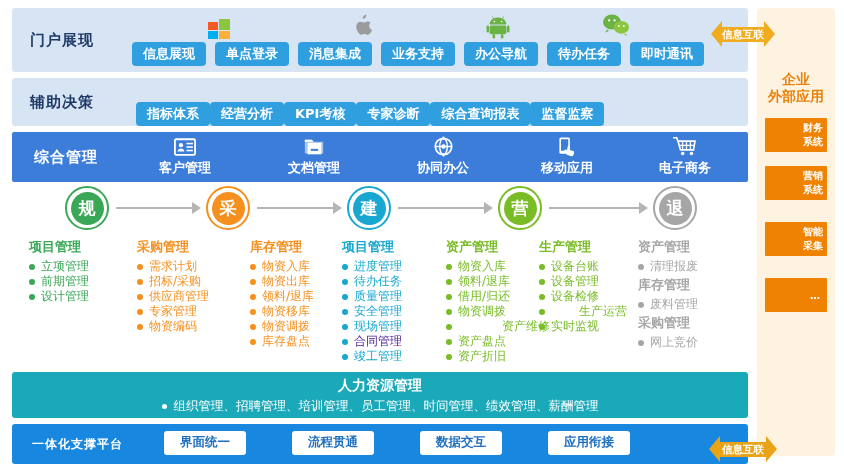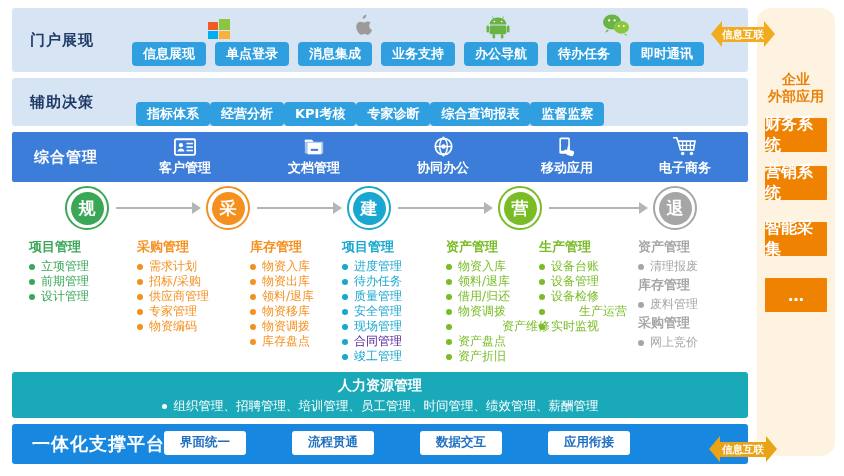--- a/index.html
+++ b/index.html
@@ -99,41 +99,42 @@
   .hr-band .s .dot {
     display: inline-block; width: 5px; height: 5px; border-radius: 50%;
     background: #fff; vertical-align: middle; margin-right: 7px;
   }
 
   
   .plat {
     background: #1787e0; border-radius: 3px; height: 40px; margin-top: 6px;
     position: relative;
   }
-  .plat .band-label { color: #fff; left: 20px; font-size: 18px; }
+  .plat .band-label { color: #fff; left: 20px; font-size: 12px; }
   .plat .btns { position: absolute; left: 152px; top: 7px; display: flex; gap: 46px; }
   .plat .btn {
     background: #fff; color: #1f6fc0; font-weight: bold; font-size: 12.5px;
     border-radius: 3px; padding: 5px 16px 6px 16px; white-space: nowrap; line-height: 1;
   }
 
   
   .side {
     position: absolute; left: 757px; top: 8px; width: 78px; height: 448px;
-    background: #fdf3e0; border-radius: 14px;
+    background: #fdf3e0; border-radius: 4px;
   }
   .side .stitle {
     text-align: center; color: #e8820c; font-weight: bold; font-size: 14px;
     line-height: 17px; margin-top: 63px;
   }
   .side .sbtn {
     position: absolute; left: 8px; width: 62px; height: 34px;
-    background: #ef8200; color: #fff; font-size: 16px; font-weight: bold;
+    background: #ef8200; color: #fff; font-size: 10px; font-weight: bold;
     display: flex; align-items: center; justify-content: center;
     border-radius: 1px;
+    padding-left: 38px;
   }
 
   
   .dbl {
     position: absolute; display: flex; align-items: center; justify-content: center;
   }
   .dbl .body {
     position: relative; height: 15px; width: 100%;
     background: #f0ab1e;
     display: flex; align-items: center; justify-content: center;

